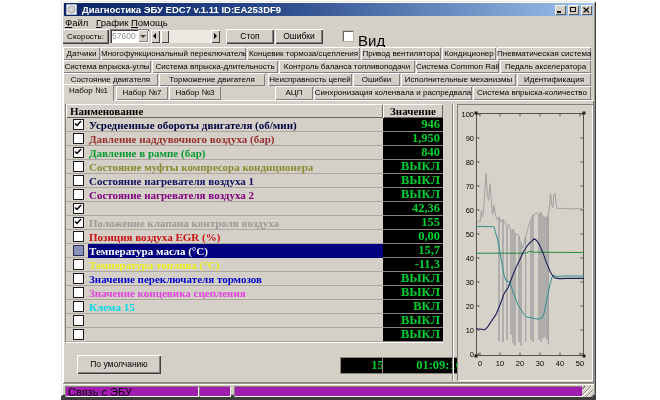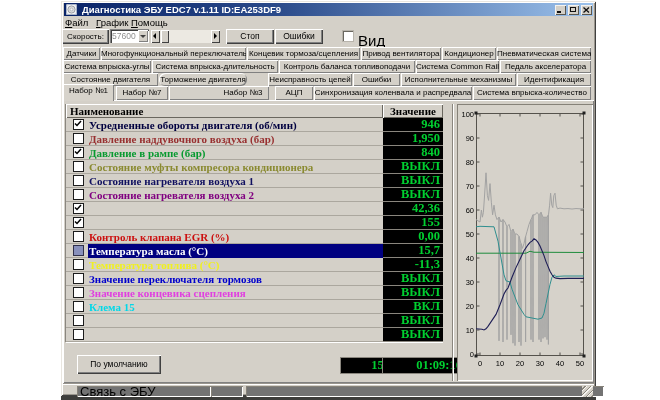--- a/index.html
+++ b/index.html
@@ -32,21 +32,21 @@
 #tabactive{background:#d7d3cb;box-shadow:inset 1px 1px 0 #fff,inset -1px 0 0 #808080;height:17px;line-height:14px;z-index:5;}
 #content{left:63px;top:100px;width:531px;height:283px;background:#d4d0c8;box-shadow:inset 1px 1px 0 #fff,inset -1px -1px 0 #808080;}
 
 .hdr{position:absolute;top:104px;height:14px;background:#d4d0c8;box-shadow:inset 1px 1px 0 #fff,inset -1px -1px 0 #6a675f;font-weight:bold;font-family:"Liberation Serif",serif;font-size:11px;line-height:14px;color:#000;}
 .row{position:absolute;left:66px;width:317px;height:14px;font-family:"Liberation Serif",serif;font-weight:bold;font-size:11px;line-height:14px;border-bottom:1px solid #aba79e;box-sizing:border-box;white-space:nowrap;}
 .row .bx{position:absolute;left:7px;top:1px;width:11px;height:11px;background:#fff;border:1.5px solid #1c1c1c;box-sizing:border-box;}
 .row .nm{position:absolute;left:23px;top:0px;}
 .val{position:absolute;left:383px;width:60px;height:14px;background:#000;color:#00d030;font-family:"Liberation Serif",serif;font-weight:bold;font-size:12.5px;line-height:13px;text-align:right;padding-right:3px;box-sizing:border-box;border-bottom:1px solid #8a867e;}
 .blackbox{position:absolute;background:#000;color:#00d030;font-family:"Liberation Serif",serif;font-weight:bold;font-size:12.5px;line-height:14px;text-align:right;box-shadow:0 0 0 1px #8a867e;padding-left:13px;}
 
-.sp{position:absolute;background:#737373;box-shadow:inset 1px 1px 0 #868279,inset -1px -1px 0 #fff;font-size:13px;line-height:12px;color:#000;margin-left:12px;}
+.sp{position:absolute;background:#a21caf;box-shadow:inset 1px 1px 0 #868279,inset -1px -1px 0 #fff;font-size:11px;line-height:12px;color:#000;}
 </style></head>
 <body>
 <div class="abs" id="win"></div>
 <div class="abs" id="strip"></div>
 
 <div class="abs" id="title">
   <svg style="position:absolute;left:2px;top:1px" width="11" height="11" viewBox="0 0 11 11">
       <rect x="0" y="0" width="11" height="11" rx="1.5" fill="#f2f3f5"></rect>
       <rect x="0.5" y="0.5" width="10" height="10" rx="1.5" fill="none" stroke="#aab4c8"></rect>
       <circle cx="5.5" cy="5.5" r="3.6" fill="#dcdcdc" stroke="#8a8f98" stroke-width="0.8"></circle>
@@ -96,28 +96,28 @@
 <div class="tab" style="left:247px;top:47px;width:113px;">Концевик тормоза/сцепления</div>
 <div class="tab" style="left:361px;top:47px;width:80px;">Привод вентилятора</div>
 <div class="tab" style="left:442px;top:47px;width:54px;">Кондиционер</div>
 <div class="tab" style="left:497px;top:47px;width:94px;">Пневматическая система</div>
 <div class="tab" style="left:63px;top:60px;width:88px;">Система впрыска-углы</div>
 <div class="tab" style="left:152px;top:60px;width:126px;">Система впрыска-длительность</div>
 <div class="tab" style="left:279px;top:60px;width:136px;">Контроль баланса топливоподачи</div>
 <div class="tab" style="left:416px;top:60px;width:83px;">Система Common Rail</div>
 <div class="tab" style="left:500px;top:60px;width:91px;">Педаль акселератора</div>
 <div class="tab" style="left:63px;top:73px;width:95px;">Состояние двигателя</div>
-<div class="tab" style="left:159px;top:73px;width:88px;border-radius:6px;">Торможение двигателя</div>
+<div class="tab" style="left:159px;top:73px;width:106px;">Торможение двигателя</div>
 <div class="tab" style="left:268px;top:73px;width:84px;">Неисправность цепей</div>
 <div class="tab" style="left:353px;top:73px;width:47px;">Ошибки</div>
 <div class="tab" style="left:401px;top:73px;width:115px;">Исполнительные механизмы</div>
 <div class="tab" style="left:517px;top:73px;width:74px;">Идентификация</div>
 <div class="tab tabD" id="tabactive" style="left:63px;top:84px;width:51px;">Набор №1</div>
 <div class="tab tabD" style="left:116px;top:86px;width:52px;">Набор №7</div>
-<div class="tab tabD" style="left:169px;top:86px;width:52px;padding-left:48px;">Набор №3</div>
+<div class="tab tabD" style="left:169px;top:86px;width:52px;">Набор №3</div>
 <div class="tab tabD" style="left:222px;top:86px;width:32px;margin-top:41px;">Набор №4</div>
 <div class="tab tabD" style="left:275px;top:86px;width:38px;">АЦП</div>
 <div class="tab tabD" style="left:314px;top:86px;width:158px;">Синхронизация коленвала и распредвала</div>
 <div class="tab tabD" style="left:473px;top:86px;width:118px;">Система впрыска-количество</div>
 
 <div class="abs" id="content"></div>
 
 <div class="hdr" style="left:66px;width:317px;padding-left:4px;box-sizing:border-box;">Наименование</div>
 <div class="hdr" style="left:383px;width:60px;text-align:center;">Значение</div>
 <div class="row" style="top:118px;">
@@ -165,25 +165,26 @@
       </svg>
     </div>
   </div>
 <div class="val" style="top:202px;">42,36</div>
 <div class="row" style="top:216px;">
     <div class="bx" style="">
       <svg width="8" height="8" viewBox="0 0 8 8" style="position:absolute;left:0px;top:0px">
         <polyline points="1,3.5 3,5.5 7,1" stroke="#000" stroke-width="1.5" fill="none"></polyline>
       </svg>
     </div>
+    <div class="nm" style="color:#9a9a9a">Положение клапана контроля воздуха</div>
   </div>
 <div class="val" style="top:216px;">155</div>
 <div class="row" style="top:230px;">
     <div class="bx" style=""></div>
-    <div class="nm" style="color:#cc1010">Контроль клапана EGR (%)</div>
+    <div class="nm" style="color:#cc1010">Позиция воздуха EGR (%)</div>
   </div>
 <div class="val" style="top:230px;">0,00</div>
 <div class="row" style="top:244px;">
     <div class="bx" style="background:#8890bc;border-color:#30304a;"></div>
     <div class="nm" style="color:#ffffff;background:#000080;left:22px;right:0;padding-left:1px;">Температура масла (°C)</div>
   </div>
 <div class="val" style="top:244px;">15,7</div>
 <div class="row" style="top:258px;">
     <div class="bx" style=""></div>
     <div class="nm" style="color:#f0f020">Температура топлива (°C)</div>

